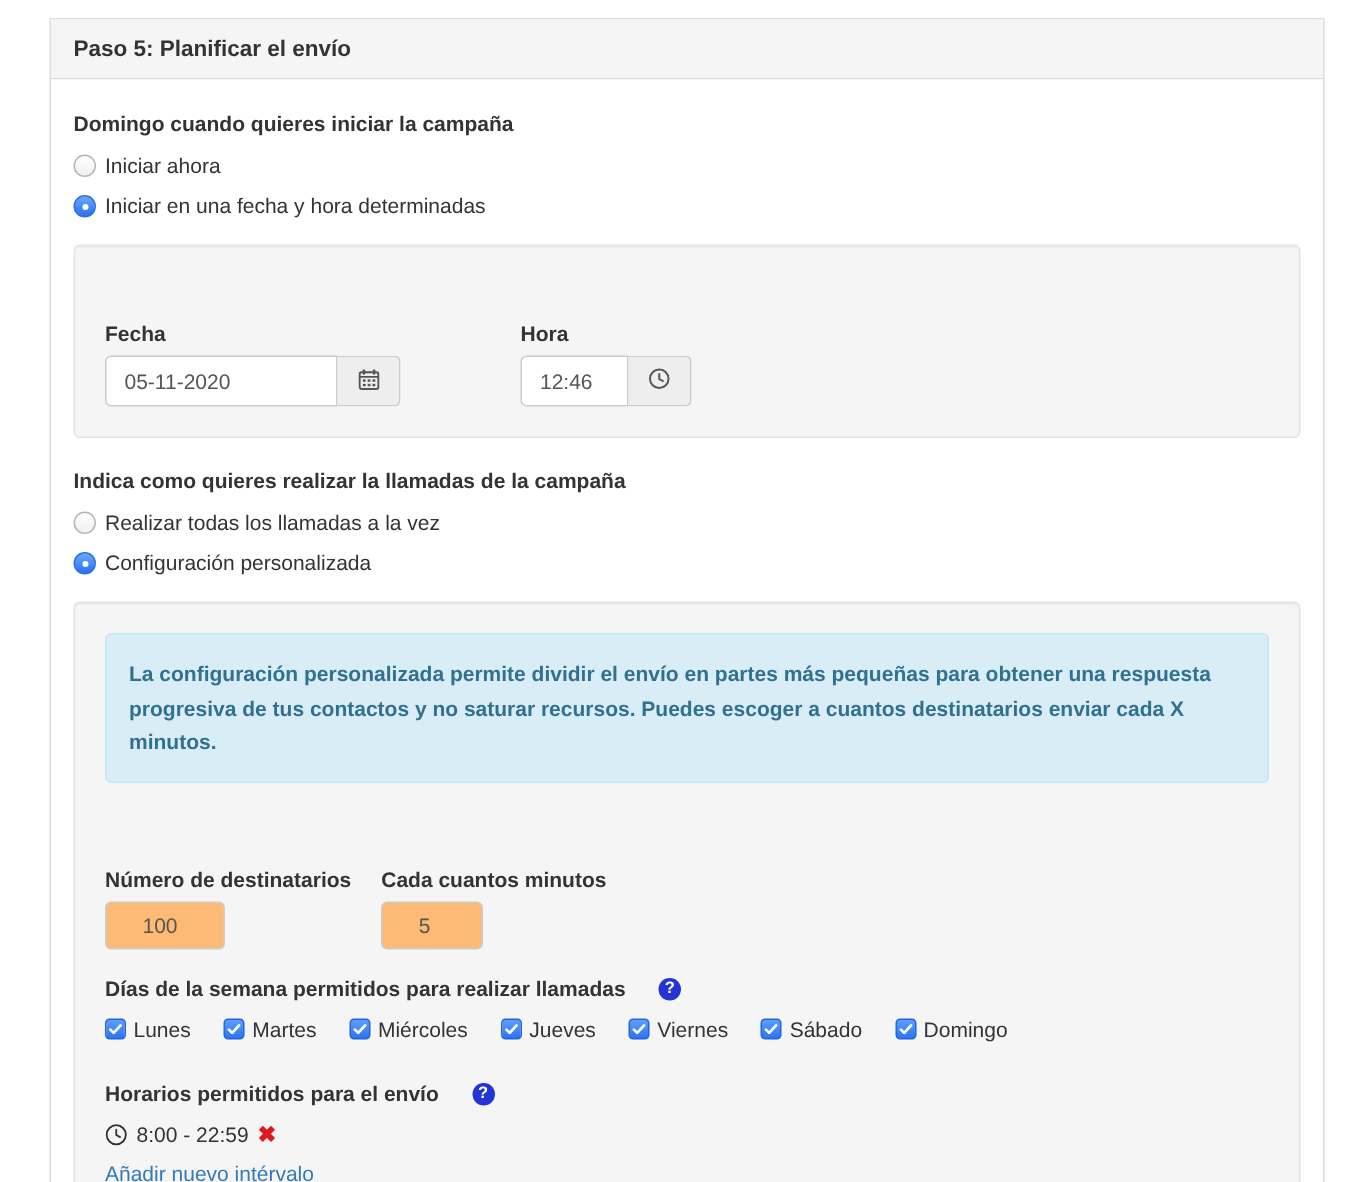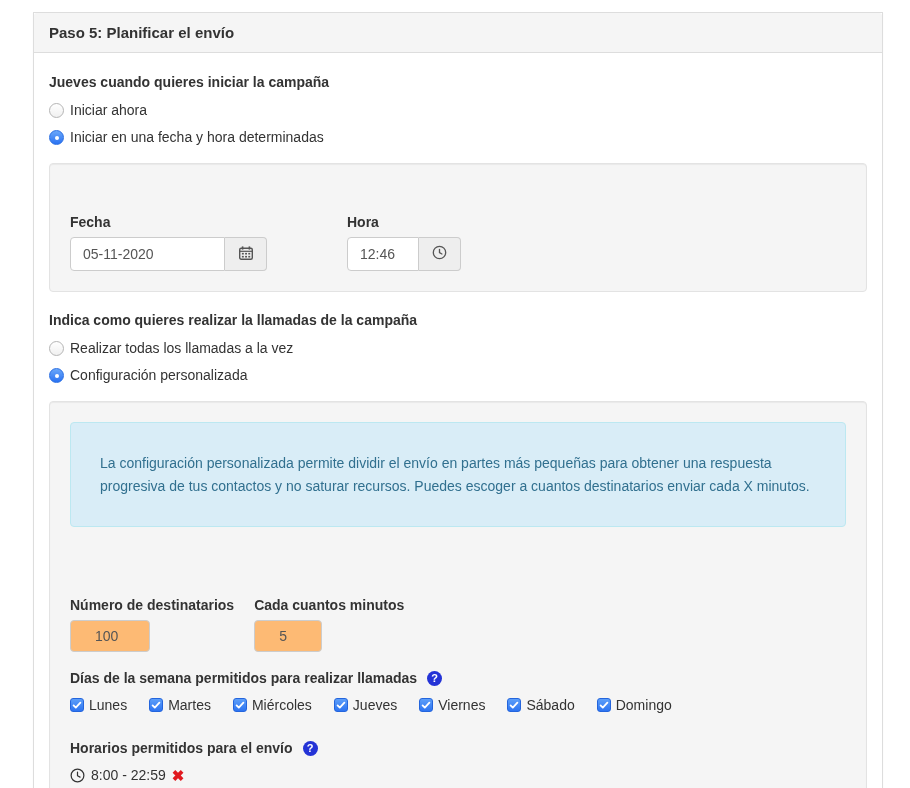--- a/index.html
+++ b/index.html
@@ -57,34 +57,34 @@
   .date-input { width: 155px; }
   .time-input { width: 72px; }
   .addon {
     width: 42px; height: 34px; background: #eee;
     border: 1px solid #ccc; border-left: none; border-radius: 0 4px 4px 0;
     display: flex; align-items: center; justify-content: center; cursor: pointer;
   }
 
   .alert-info {
     background: #d9edf7; border: 1px solid #bce8f1; border-radius: 4px;
-    color: #31708f; padding: 29px; line-height: 1.62;
-    margin-bottom: 40px; max-width: 778px;
+    color: #31708f; padding: 15px; line-height: 1.62;
+    margin-bottom: 26px; max-width: 778px; font-weight: bold;
   }
 
   .num-row { display: flex; gap: 20px; margin-bottom: 18px; }
   .num-input {
     height: 32px; border: 1px solid #ccc; border-radius: 4px;
     padding: 6px 24px; font-size: 14px; color: #555; background: #fdba74;
     font-family: inherit; outline: none;
   }
   .recipients-input { width: 80px; }
   .minutes-input { width: 68px; }
 
-  .heading-with-help { display: flex; align-items: center; gap: 10px; font-weight: bold; margin-bottom: 11px; }
+  .heading-with-help { display: flex; align-items: center; gap: 22px; font-weight: bold; margin-bottom: 11px; }
   .help-icon {
     width: 15px; height: 15px; border-radius: 50%;
     background: #2433d6; color: #fff; font-size: 11px; font-weight: bold;
     display: inline-flex; align-items: center; justify-content: center;
     cursor: pointer; flex: 0 0 auto;
   }
 
   .days-row { display: flex; gap: 22px; margin-bottom: 27px; }
   .day-item { display: flex; align-items: center; gap: 5px; cursor: pointer; }
   .checkbox {
@@ -102,21 +102,21 @@
 
 <div class="page">
   <section class="panel">
 
     <header class="panel-heading">
       <span>Paso 5: Planificar el envío</span>
     </header>
 
     <div class="panel-body">
 
-      <div class="section-heading">Jueves cuando quieres iniciar la campaña</div>
+      <div class="section-heading">Domingo cuando quieres iniciar la campaña</div>
 
       <div class="radio-row">
         <span class="radio-dot"></span>
         <span>Iniciar ahora</span>
       </div>
       <div class="radio-row">
         <span class="radio-dot checked"></span>
         <span>Iniciar en una fecha y hora determinadas</span>
       </div>
 

